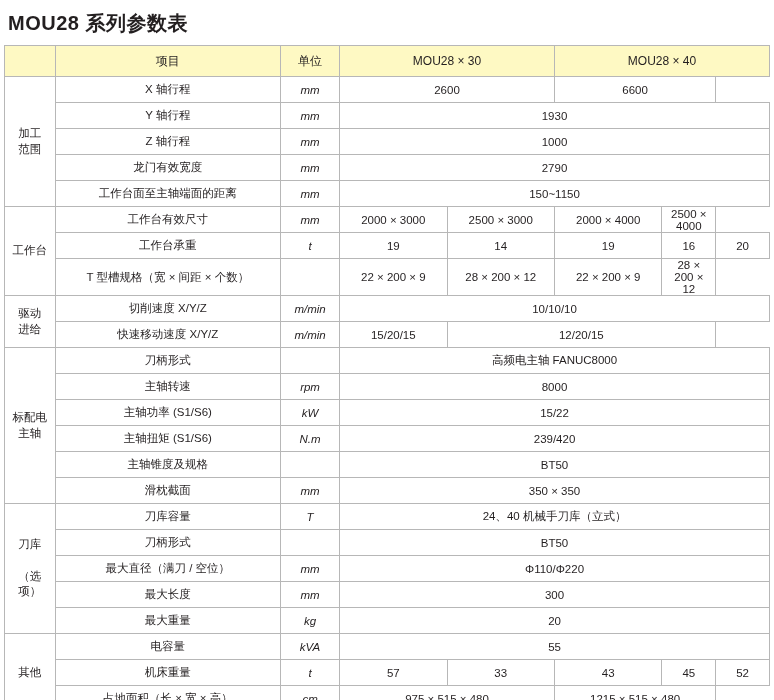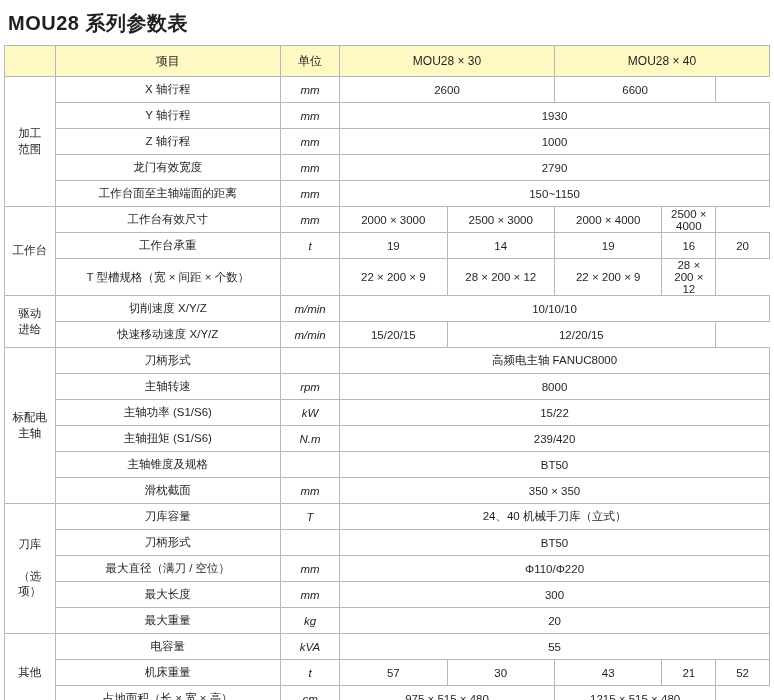--- a/index.html
+++ b/index.html
@@ -219,23 +219,23 @@
         <tr>
           <td class="group" rowspan="3">其他</td>
           <td class="item">电容量</td>
           <td class="unit">kVA</td>
           <td colspan="5">55</td>
         </tr>
         <tr>
           <td class="item">机床重量</td>
           <td class="unit">t</td>
           <td>57</td>
-          <td>30</td>
+          <td>33</td>
           <td>43</td>
-          <td>21</td>
+          <td>45</td>
           <td>52</td>
         </tr>
         <tr>
           <td class="item">占地面积（长 × 宽 × 高）</td>
           <td class="unit">cm</td>
           <td colspan="2">975 × 515 × 480</td>
           <td colspan="2">1215 × 515 × 480</td>
         </tr>
       </tbody>
   </table>

